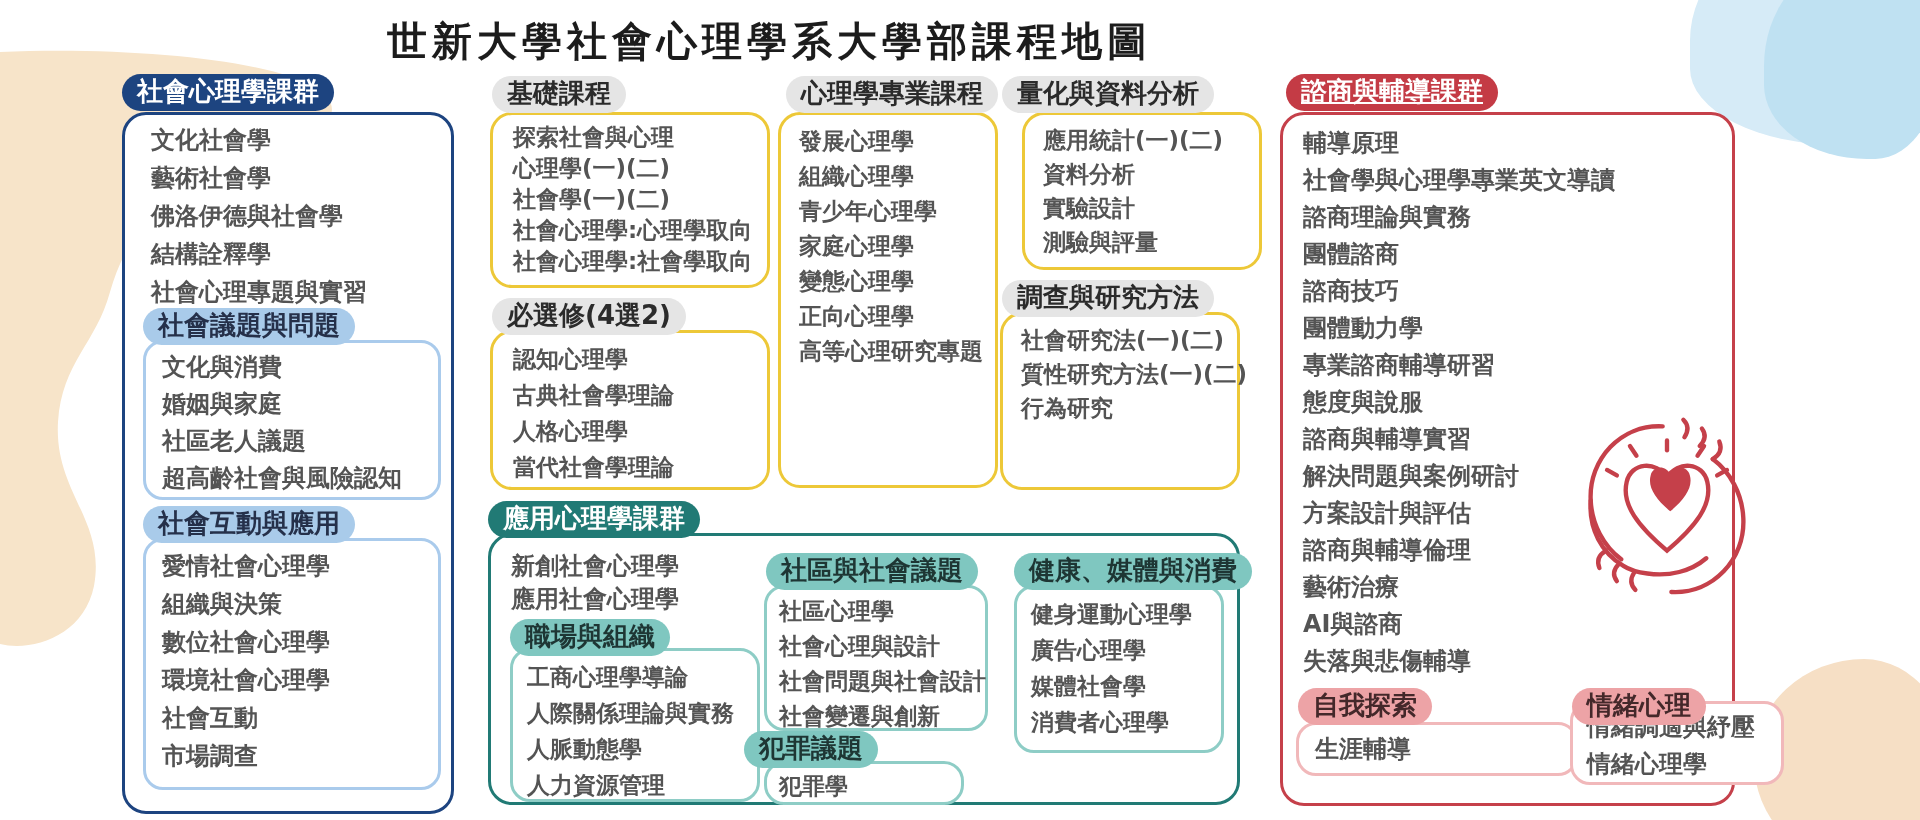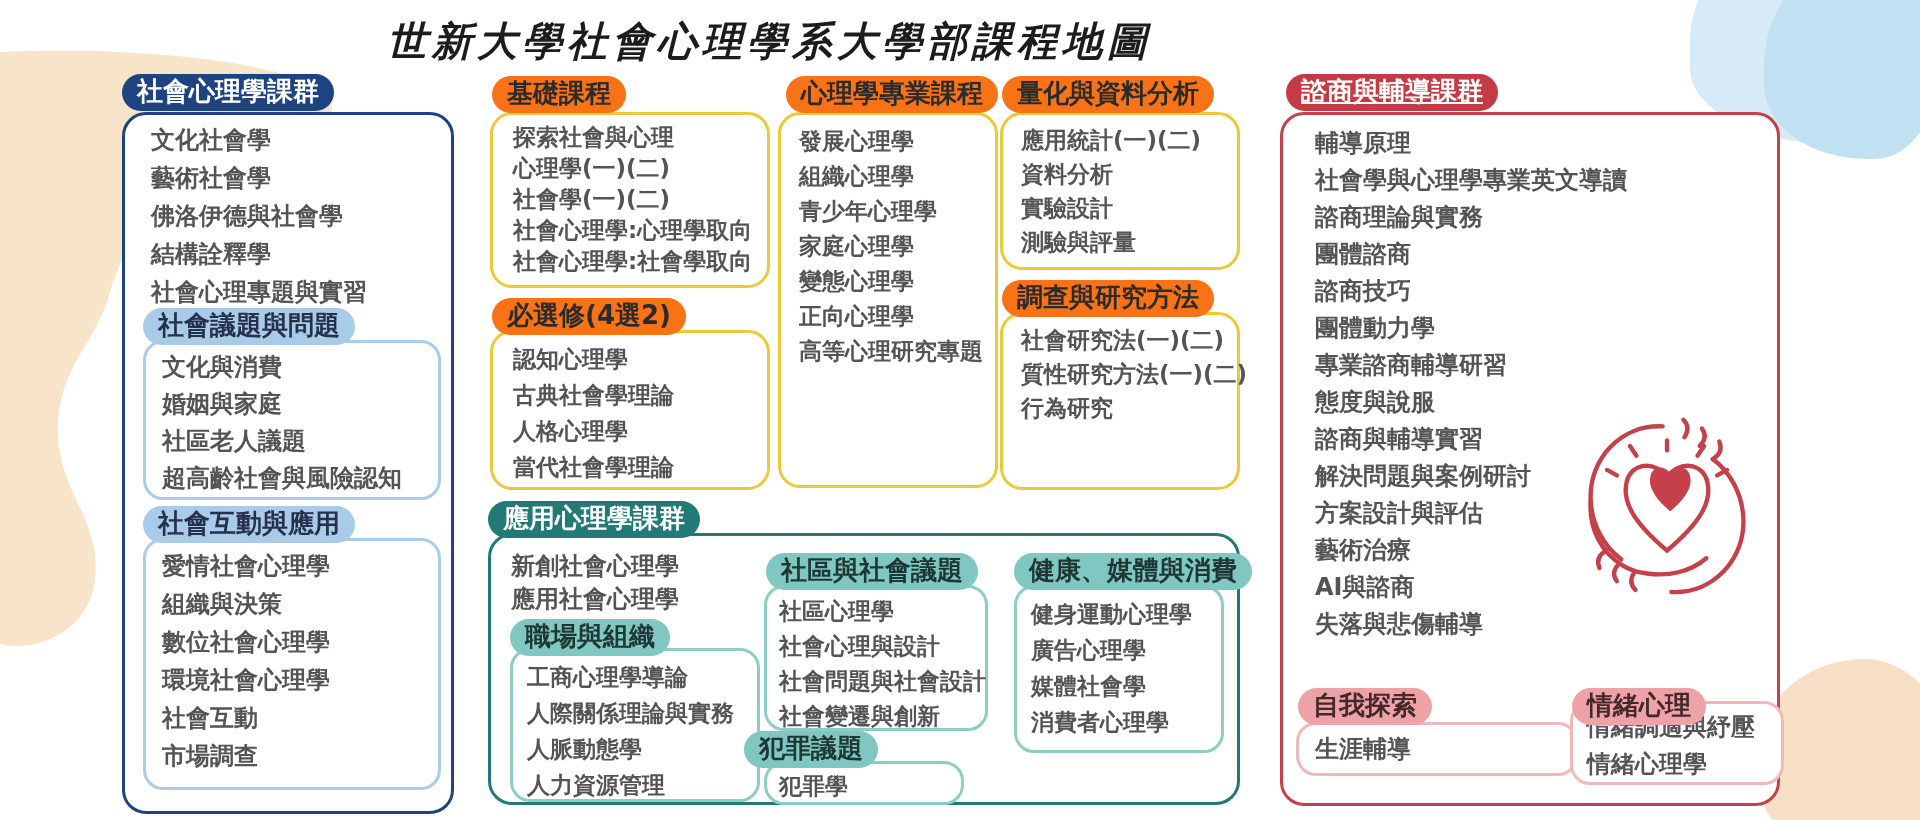--- a/index.html
+++ b/index.html
@@ -8,21 +8,21 @@
     font-family:"DejaVu Sans","Liberation Sans",sans-serif;
   }
   .page{position:relative;width:1920px;height:820px;}
 
   
   .blob{position:absolute;z-index:0;}
 
   
   .title{
     position:absolute;left:0;top:14px;width:1539px;text-align:center;
-    font-size:40px;font-weight:bold;color:#1c1c1c;letter-spacing:5px;z-index:2;font-style:italic;
+    font-size:40px;font-weight:bold;color:#1c1c1c;letter-spacing:5px;z-index:2;
   }
 
   
   .gbox{
     position:absolute;background:#ffffff;border:3px solid #999;
     border-radius:24px;box-sizing:border-box;z-index:1;
   }
   .b-navy{border-color:#1d4480;}
   .b-lblue{border-color:#aacbec;border-radius:20px;}
   .b-yellow{border-color:#edc838;border-radius:22px;}
@@ -31,21 +31,21 @@
   .b-red{border-color:#c5404a;}
   .b-pink{border-color:#f1b8ba;border-radius:20px;}
 
   
   .pill{
     position:absolute;z-index:3;display:inline-block;white-space:nowrap;
     padding:2px 15px 4px;border-radius:999px;font-weight:bold;font-size:26px;line-height:1.2;
   }
   .p-navy{background:#1d4480;color:#ffffff;}
   .p-lblue{background:#a9cbea;color:#25304a;}
-  .p-yellow{background:#f97316;color:#2b2b2b;}
+  .p-yellow{background:#e5e5e5;color:#2b2b2b;}
   .p-teal{background:#217a75;color:#ffffff;}
   .p-lteal{background:#7fc7c0;color:#1e3634;}
   .p-red{background:#c43b45;color:#ffffff;text-decoration:underline;}
   .p-pink{background:#eda3a6;color:#44282a;}
 
   
   .course{font-weight:bold;color:#545454;white-space:nowrap;}
   .fs23 .course{font-size:23px;}
   .fs24 .course{font-size:24px;}
   .lh31 .course{line-height:31px;}
@@ -128,21 +128,21 @@
   <div class="course">發展心理學</div>
       <div class="course">組織心理學</div>
       <div class="course">青少年心理學</div>
       <div class="course">家庭心理學</div>
       <div class="course">變態心理學</div>
       <div class="course">正向心理學</div>
       <div class="course">高等心理研究專題</div>
     </div>
   <div class="pill p-yellow" style="left:786px;top:76px;">心理學專業課程</div>
 
-  <div class="gbox b-yellow fs23 lh34" style="left:1000px;top:112px;width:240px;height:158px;padding:8px 4px 0 18px;">
+  <div class="gbox b-yellow fs23 lh34" style="left:1022px;top:112px;width:240px;height:158px;padding:8px 4px 0 18px;">
 
   <div class="course">應用統計(一)(二)</div>
       <div class="course">資料分析</div>
       <div class="course">實驗設計</div>
       <div class="course">測驗與評量</div>
     </div>
   <div class="pill p-yellow" style="left:1002px;top:76px;">量化與資料分析</div>
 
   <div class="gbox b-yellow fs23 lh34" style="left:1000px;top:312px;width:240px;height:178px;padding:8px 0 0 18px;">
 
@@ -185,33 +185,34 @@
 
   <div class="gbox b-lteal fs23 lh36" style="left:1014px;top:585px;width:210px;height:168px;padding:8px 0 0 14px;">
 
   <div class="course">健身運動心理學</div>
       <div class="course">廣告心理學</div>
       <div class="course">媒體社會學</div>
       <div class="course">消費者心理學</div>
     </div>
   <div class="pill p-lteal" style="left:1014px;top:553px;">健康、媒體與消費</div>
 
-  <div class="gbox b-red fs24 lh37" style="left:1280px;top:112px;width:500px;height:694px;padding:10px 0 0 32px;">
+  <div class="gbox b-red fs24 lh37" style="left:1280px;top:112px;width:455px;height:694px;padding:10px 0 0 20px;">
 
   <div class="course">輔導原理</div>
       <div class="course">社會學與心理學專業英文導讀</div>
       <div class="course">諮商理論與實務</div>
       <div class="course">團體諮商</div>
       <div class="course">諮商技巧</div>
       <div class="course">團體動力學</div>
       <div class="course">專業諮商輔導研習</div>
       <div class="course">態度與說服</div>
       <div class="course">諮商與輔導實習</div>
       <div class="course">解決問題與案例研討</div>
       <div class="course">方案設計與評估</div>
+      <div class="course">諮商與輔導倫理</div>
       <div class="course">藝術治療</div>
       <div class="course">AI與諮商</div>
       <div class="course">失落與悲傷輔導</div>
     </div>
   <div class="pill p-red" style="left:1286px;top:74px;">諮商與輔導課群</div>
 
   <svg class="heart-illustration" style="left:1558px;top:398px;" width="218" height="218" viewBox="0 0 200 200" fill="none" stroke="#c5404a" stroke-width="4" stroke-linecap="round">
     <path d="M96,26 C58,24 28,56 30,94 C31,116 42,136 58,148"></path>
     <path d="M30,94 c-2,26 10,48 30,60 c6,4 14,6 22,7 c20,3 40,-2 54,-14"></path>
     <path d="M44,140 q-10,6 -6,16"></path>

